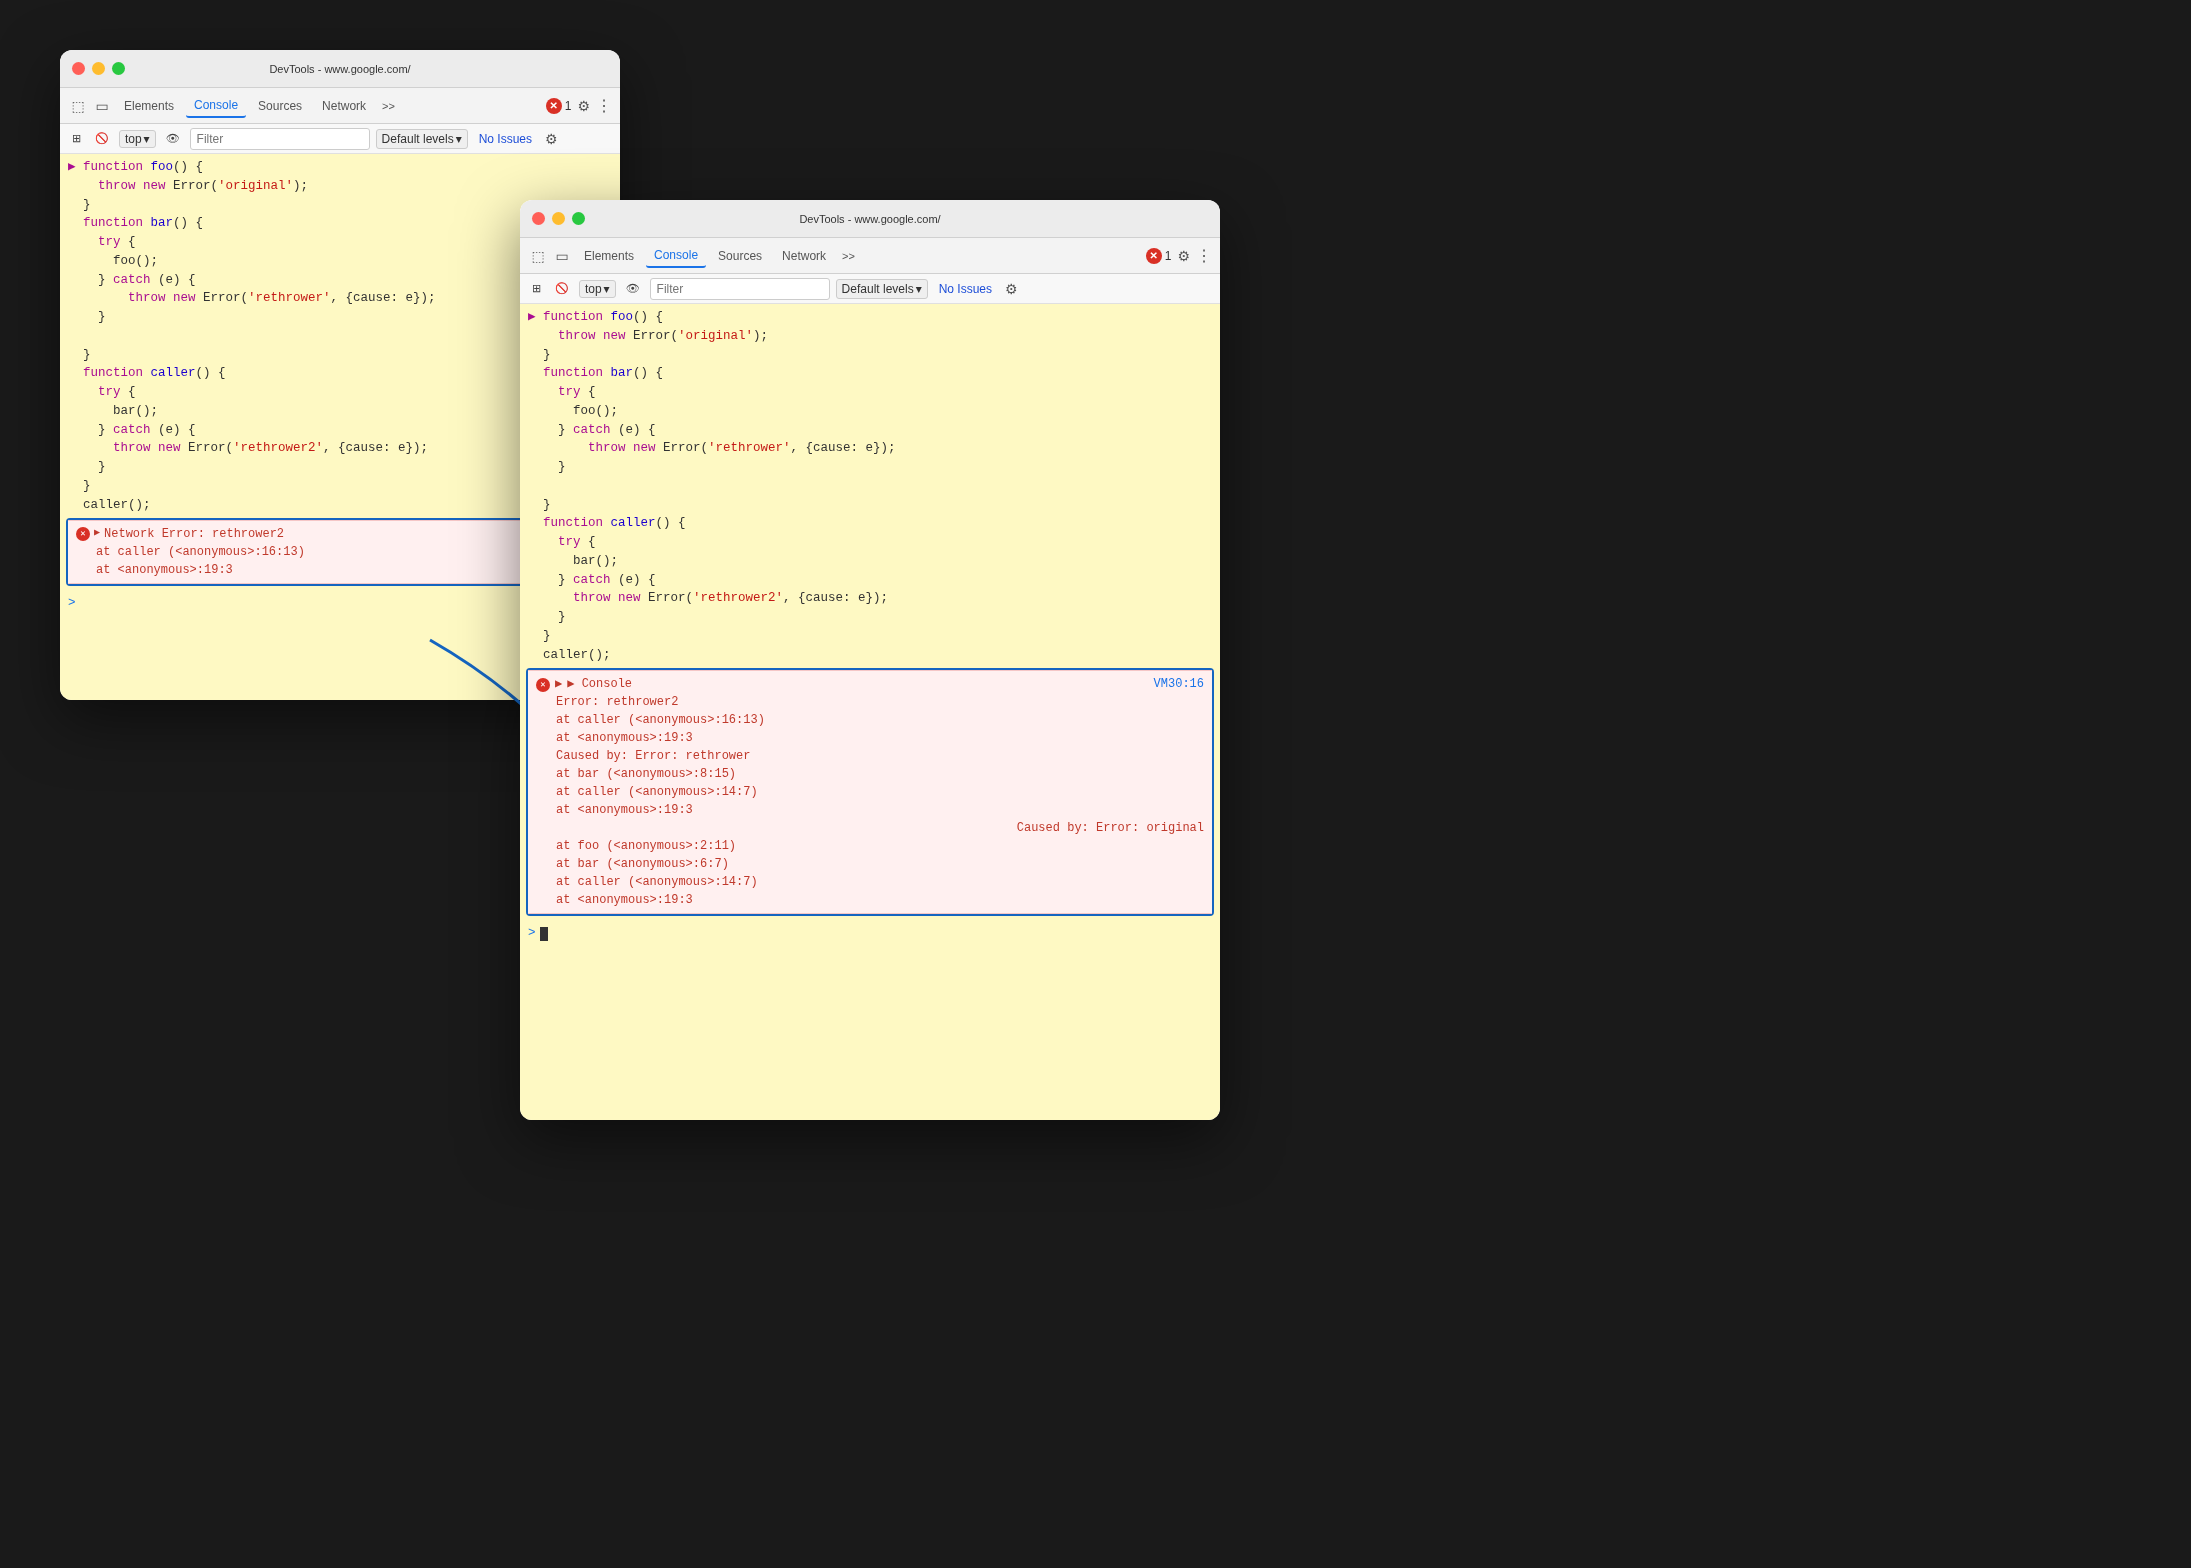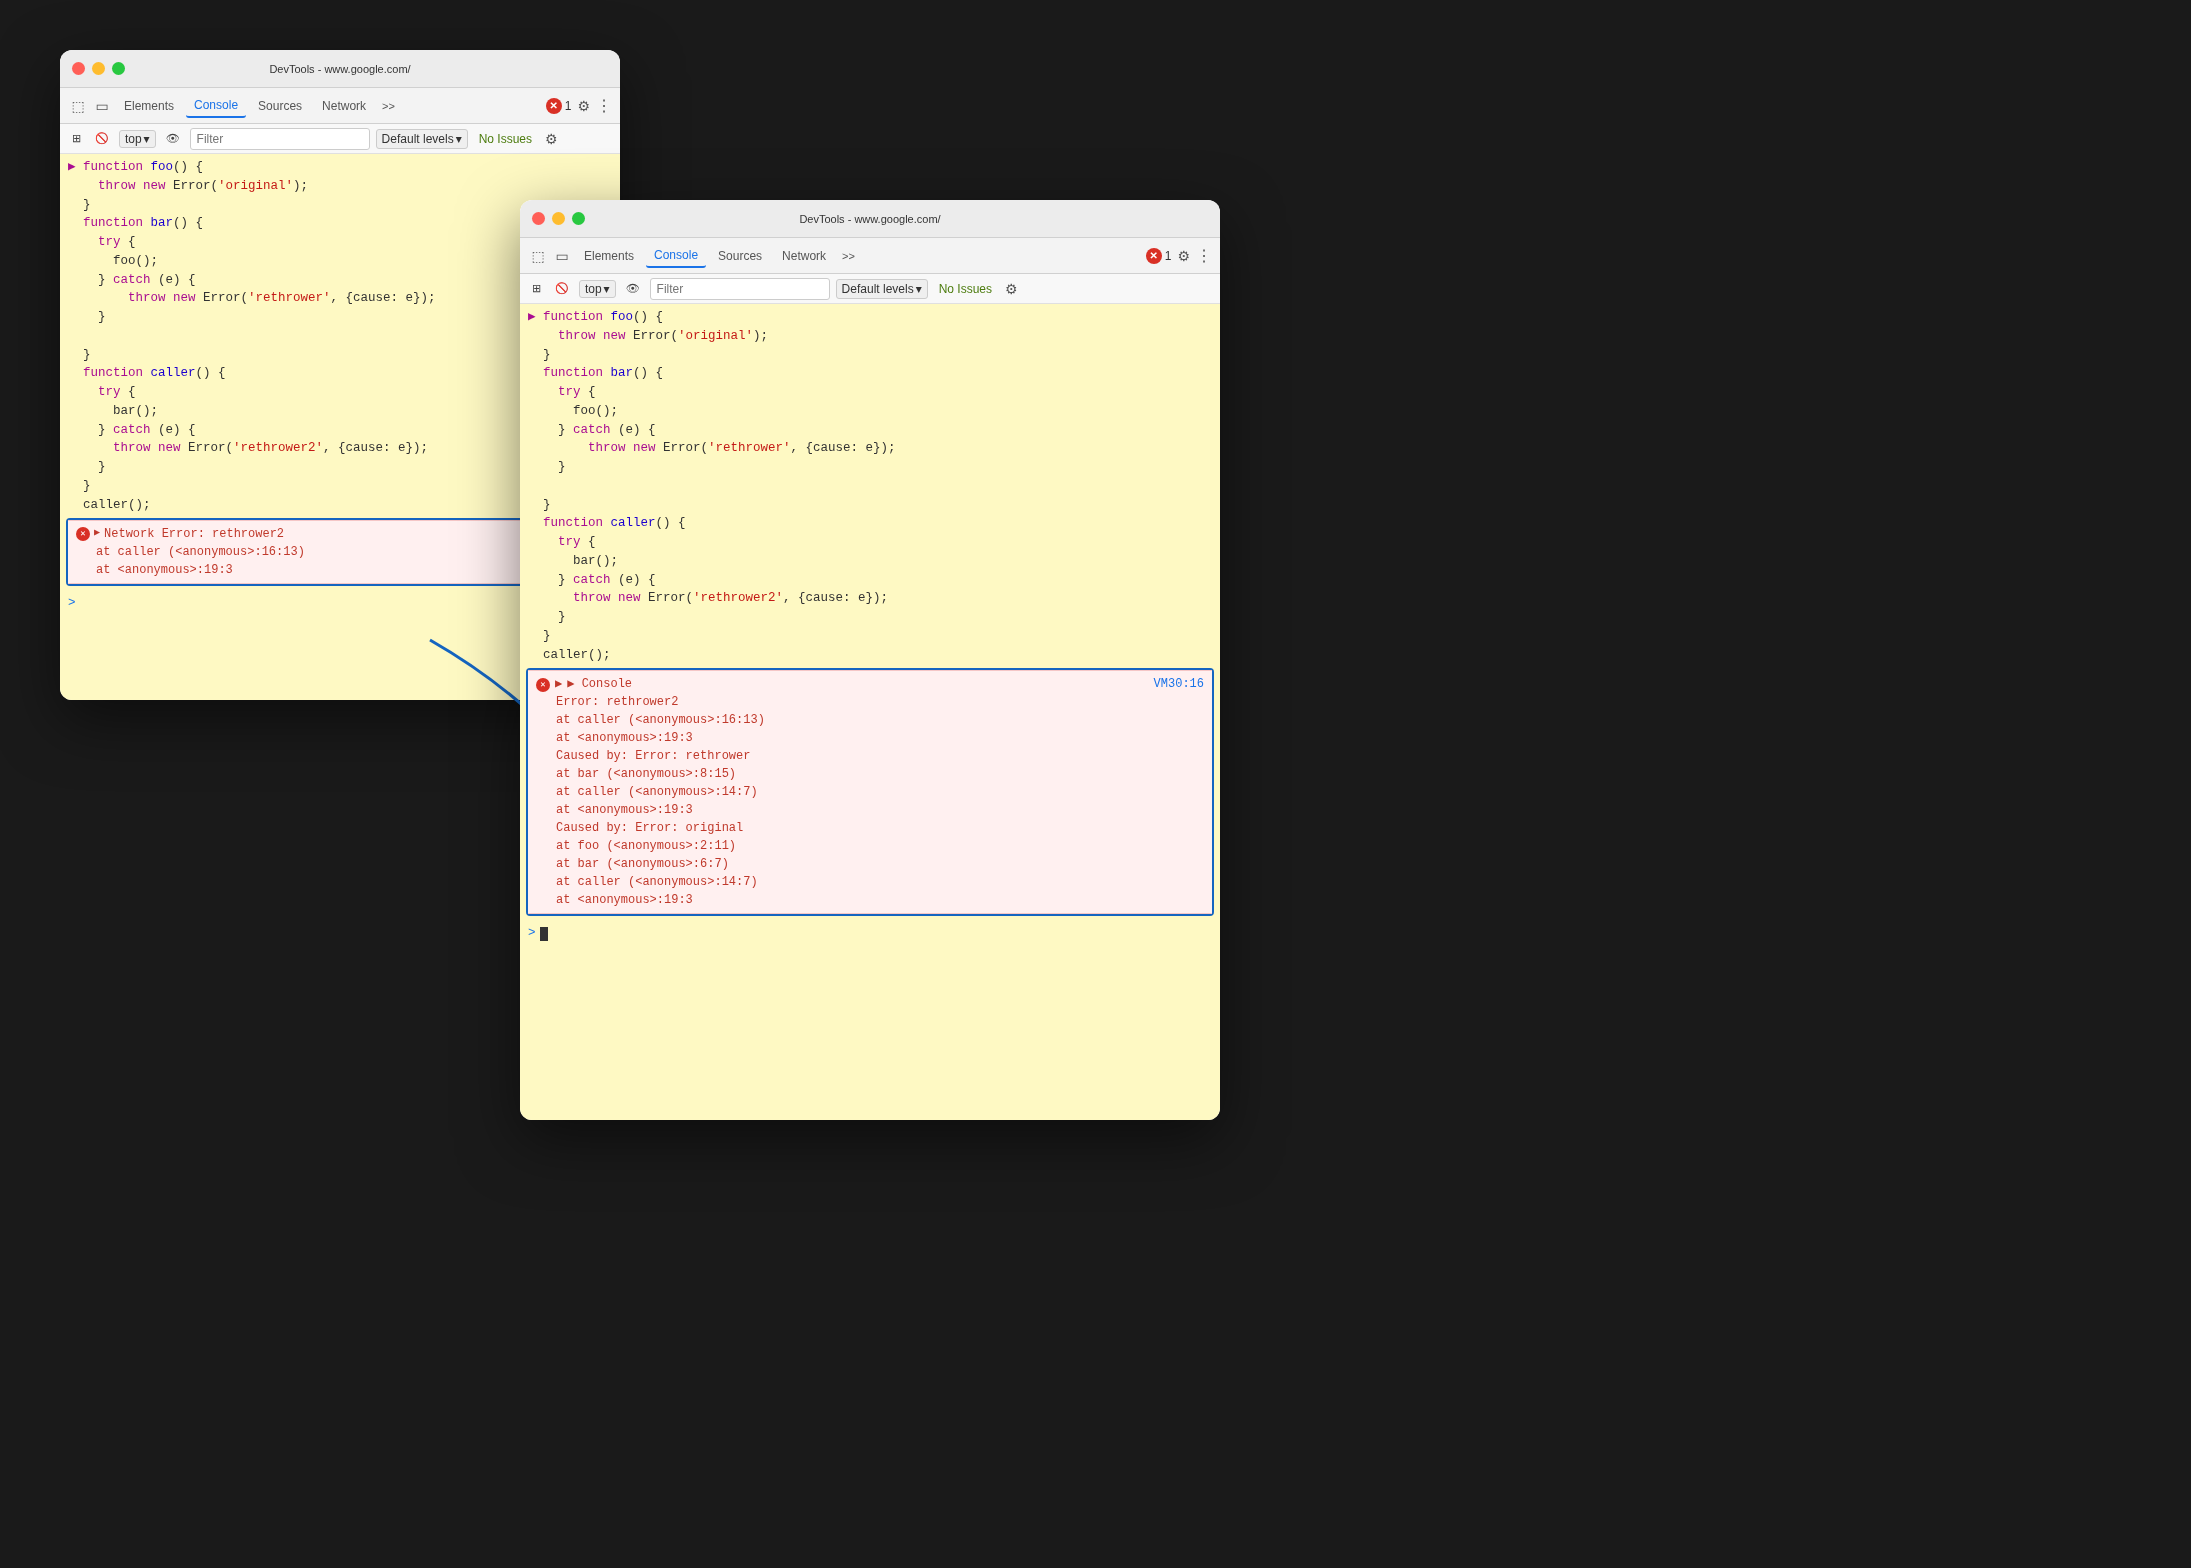--- a/index.html
+++ b/index.html
@@ -195,21 +195,21 @@
       display: flex;
       align-items: center;
       gap: 2px;
       padding: 2px 5px;
       border: 1px solid #ccc;
       border-radius: 3px;
       background: #efefef;
     }
     .no-issues {
       font-size: 12px;
-      color: #4d7c0f;
+      color: #1d4ed8;
       padding: 2px 5px;
     }
 
     
     .console-content {
       background: #fef9c3;
       padding: 4px 0;
       font-family: 'Menlo', 'Monaco', 'Courier New', monospace;
       font-size: 12.5px;
       line-height: 1.5;
@@ -477,21 +477,21 @@
           </div>
           <a class="vm-link">VM30:16</a>
         </div>
         <div style="padding-left: 20px;">Error: rethrower2</div>
         <div style="padding-left: 20px;">    at caller (&lt;anonymous&gt;:16:13)</div>
         <div style="padding-left: 20px;">    at &lt;anonymous&gt;:19:3</div>
         <div style="padding-left: 20px;">Caused by: Error: rethrower</div>
         <div style="padding-left: 20px;">    at bar (&lt;anonymous&gt;:8:15)</div>
         <div style="padding-left: 20px;">    at caller (&lt;anonymous&gt;:14:7)</div>
         <div style="padding-left: 20px;">    at &lt;anonymous&gt;:19:3</div>
-        <div style="padding-left: 20px;">Caused by: Error: original</div>
+        <div style="padding-left: 20px; text-align: right;">Caused by: Error: original</div>
         <div style="padding-left: 20px;">    at foo (&lt;anonymous&gt;:2:11)</div>
         <div style="padding-left: 20px;">    at bar (&lt;anonymous&gt;:6:7)</div>
         <div style="padding-left: 20px;">    at caller (&lt;anonymous&gt;:14:7)</div>
         <div style="padding-left: 20px;">    at &lt;anonymous&gt;:19:3</div>
       </div>
     </div>
 
     <div class="prompt-line">
       <span class="prompt-sym">&gt;</span>
       <span style="width: 8px; height: 14px; background: #333; display: inline-block; vertical-align: middle;"></span>

